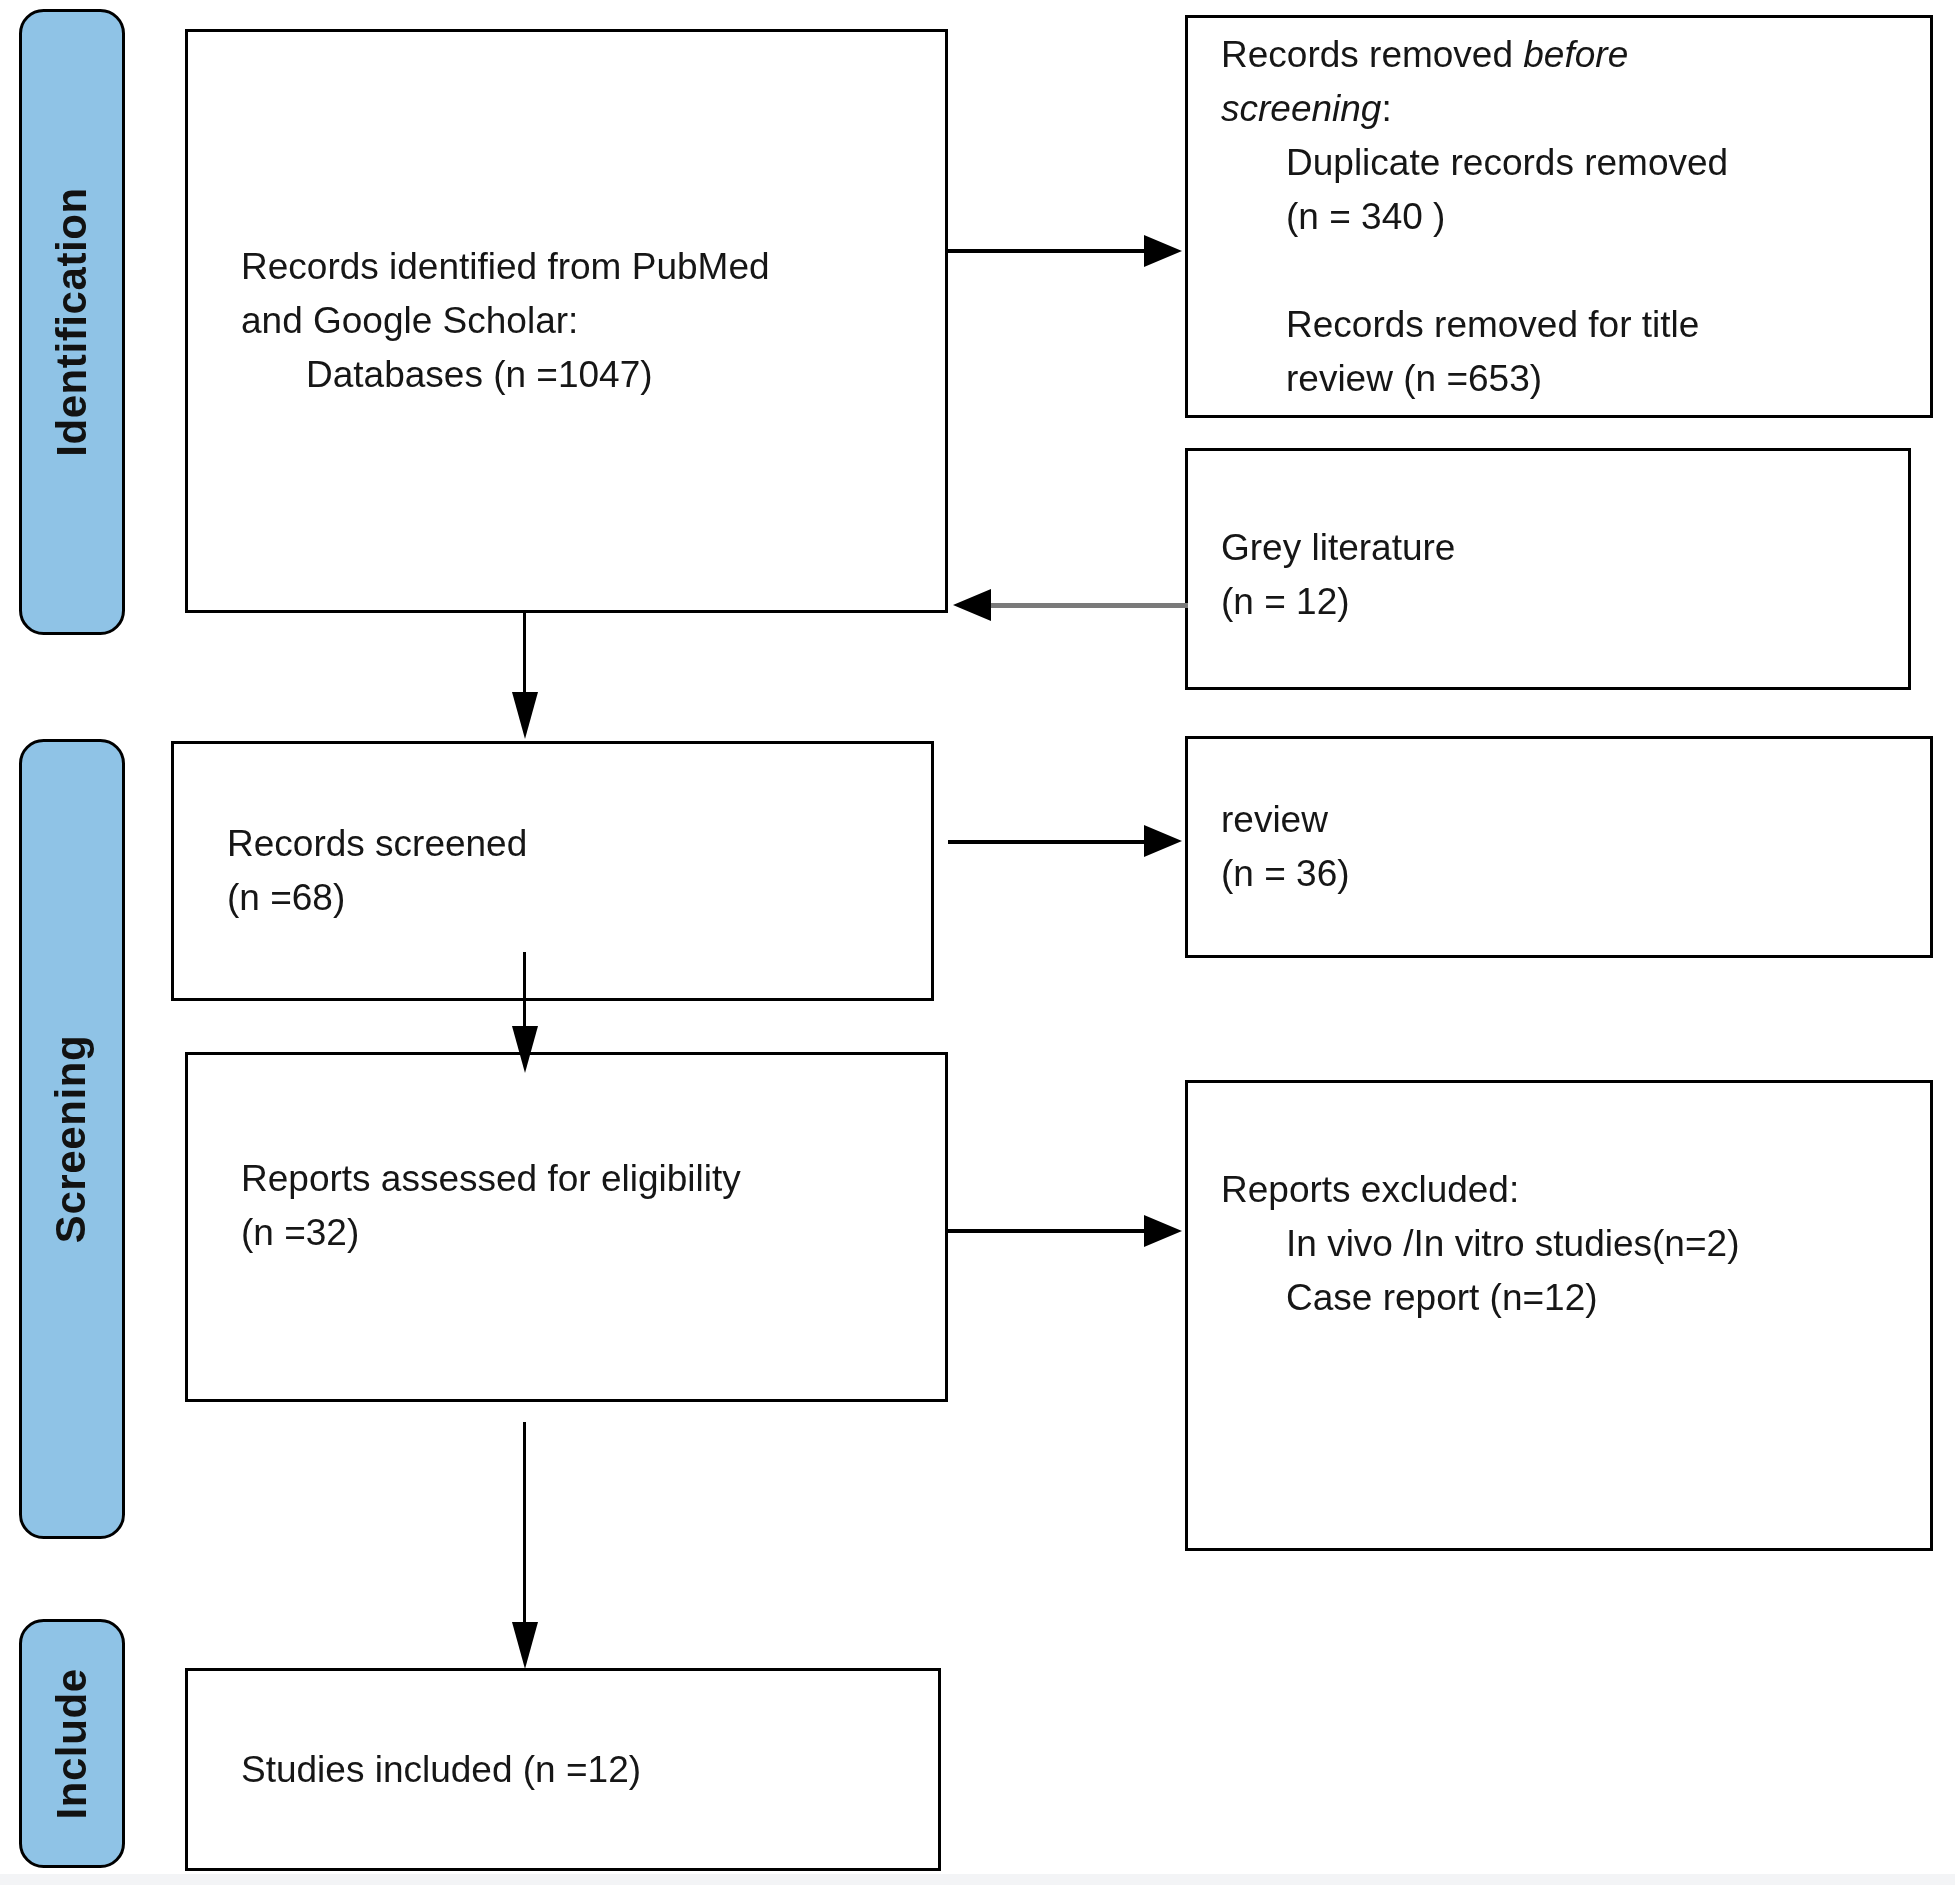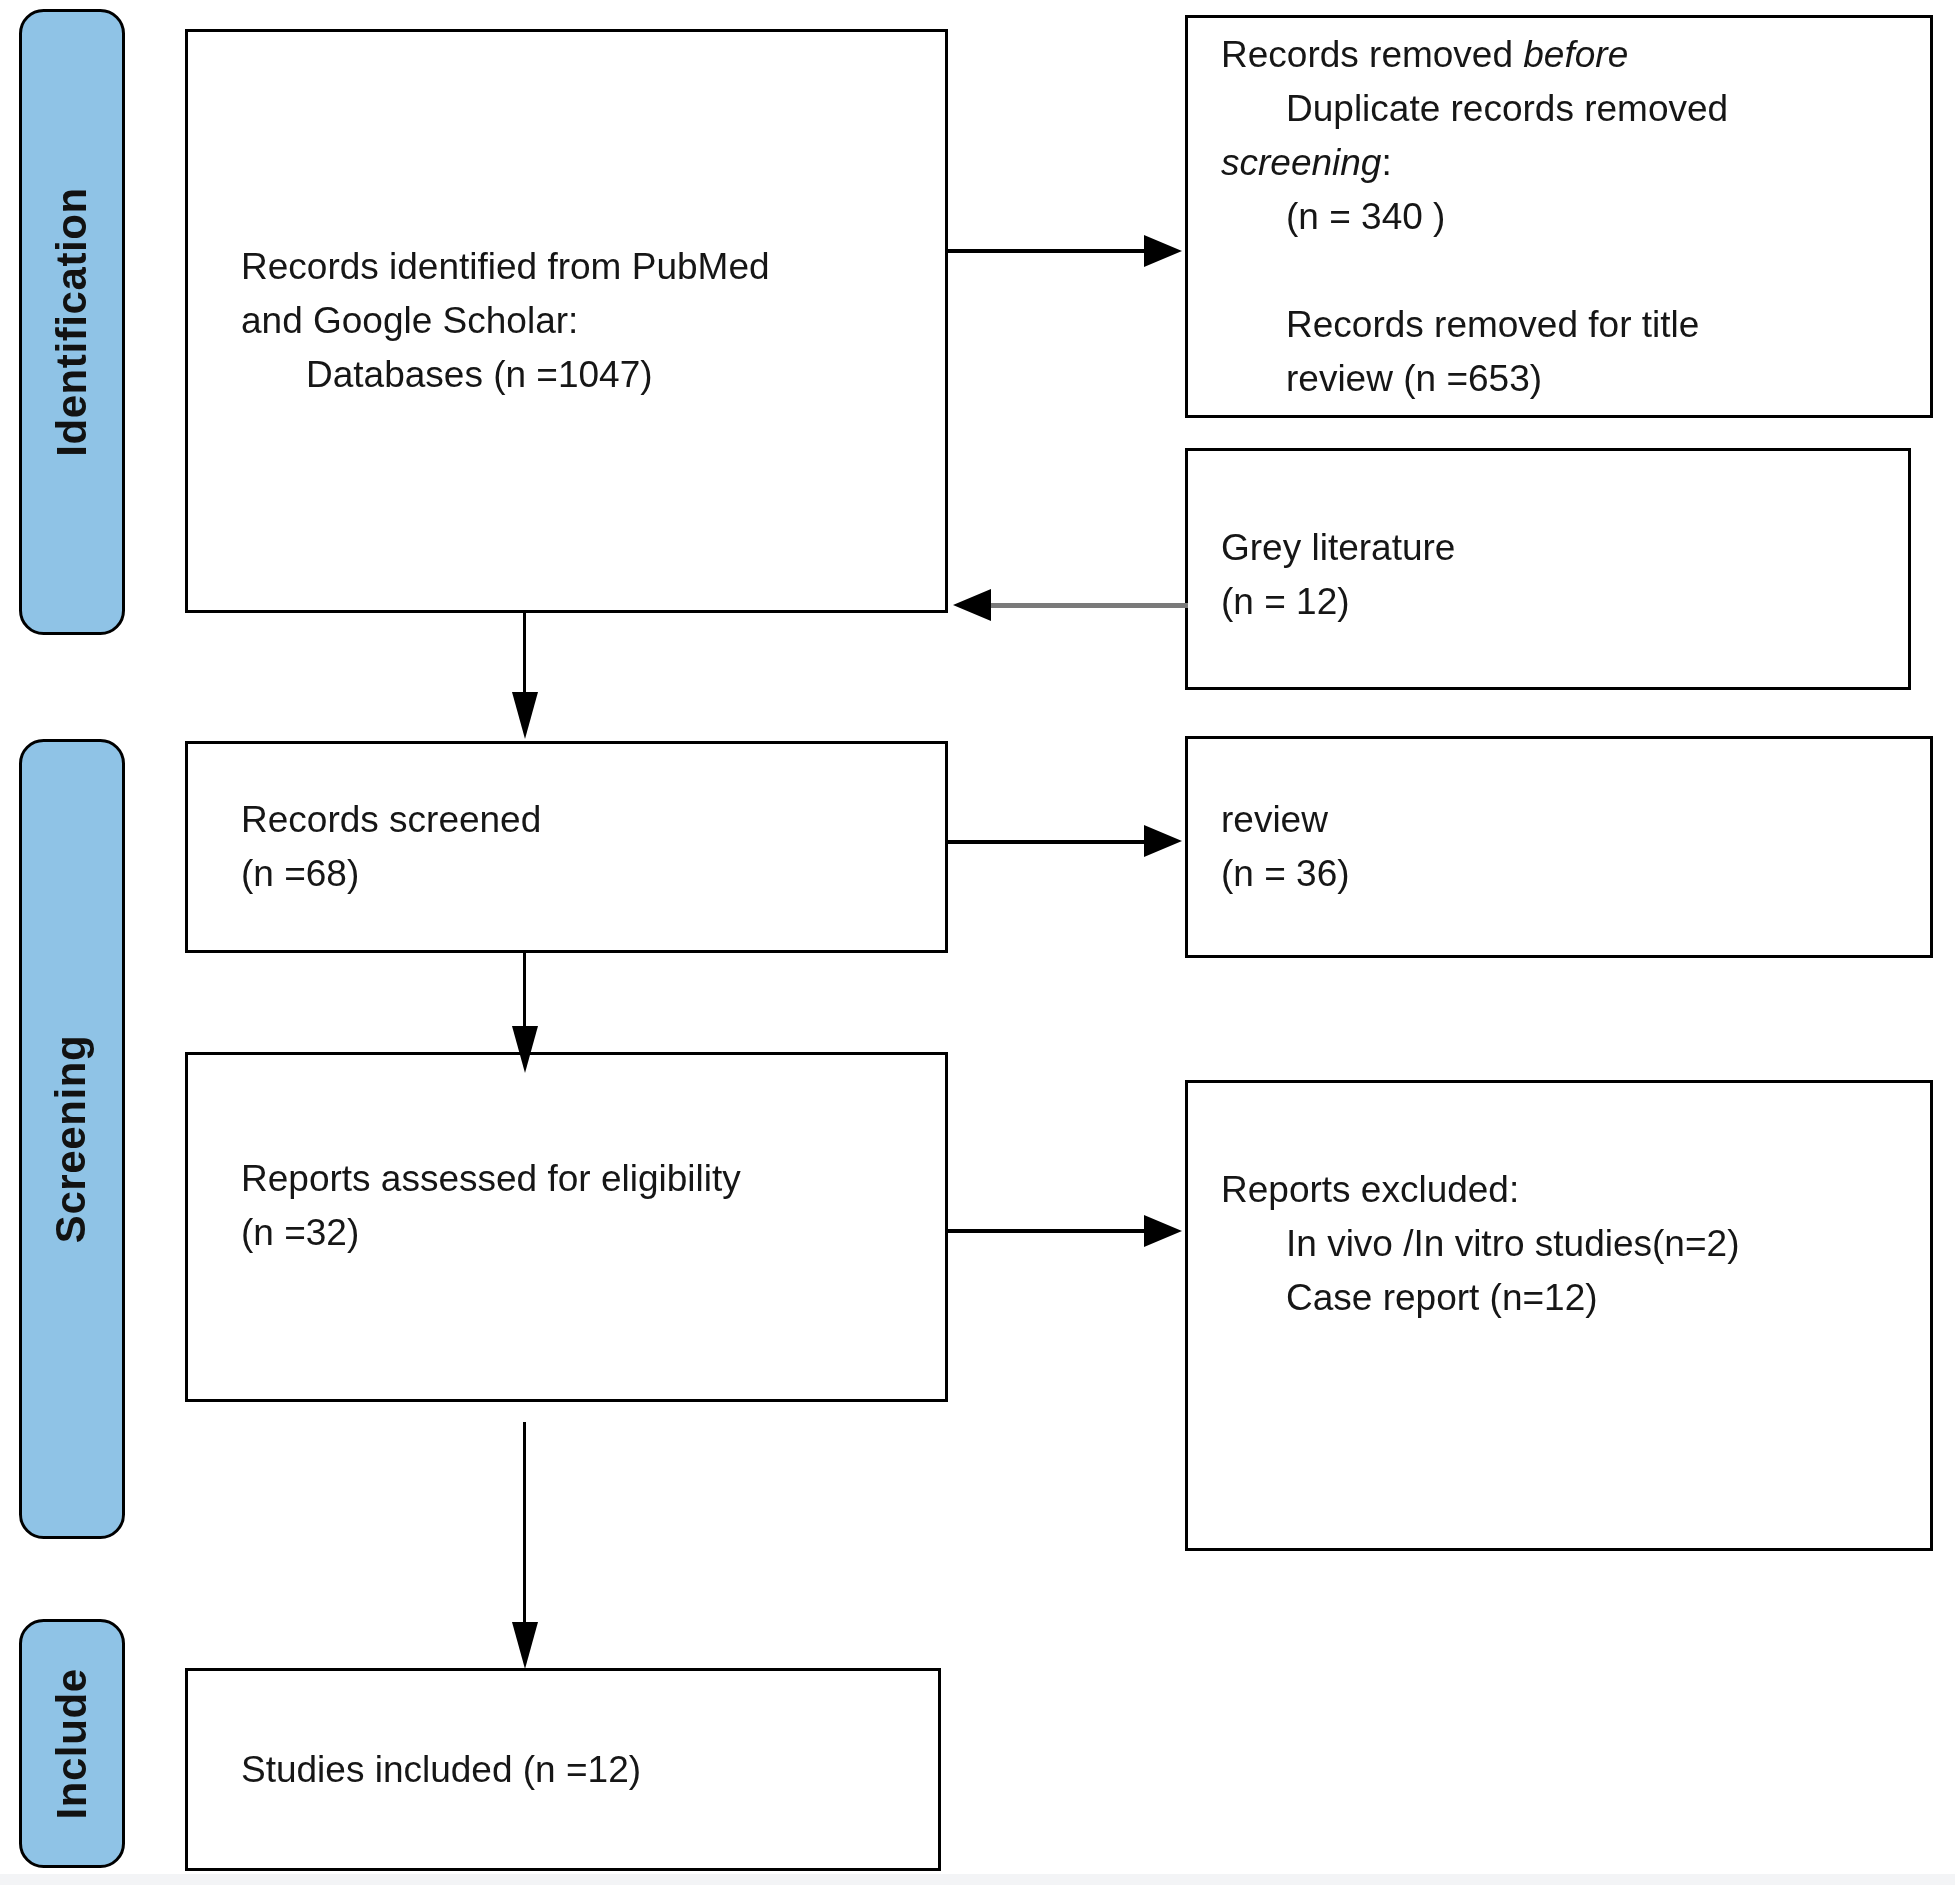--- a/index.html
+++ b/index.html
@@ -82,38 +82,38 @@
 <div class="stage" style="top:1619px;height:249px;">
   <span>Include</span>
 </div>
 
 <div class="fbox vcenter pad-l" style="left:185px;top:29px;width:763px;height:584px;">
   <div class="line">Records identified from PubMed</div>
   <div class="line">and Google Scholar:</div>
   <div class="line indent">Databases (n =1047)</div>
 </div>
 
-<div class="fbox vcenter pad-l" style="left:185px;top:741px;width:763px;height:212px;">
+<div class="fbox vcenter pad-l" style="left:171px;top:741px;width:763px;height:260px;">
   <div class="line">Records screened</div>
   <div class="line">(n =68)</div>
 </div>
 
 <div class="fbox vcenter pad-l" style="left:185px;top:1052px;width:763px;height:350px;padding-bottom:43px;">
   <div class="line">Reports assessed for eligibility</div>
   <div class="line">(n =32)</div>
 </div>
 
 <div class="fbox vcenter pad-l" style="left:185px;top:1668px;width:756px;height:203px;">
   <div class="line">Studies included (n =12)</div>
 </div>
 
 <div class="fbox vcenter pad-r" style="left:1185px;top:15.4px;width:748px;height:403px;">
   <div class="line"><span>Records removed </span><span class="it">before</span></div>
+  <div class="line"><span class="it">screening</span><span>:</span></div>
   <div class="line indent">Duplicate records removed</div>
-  <div class="line"><span class="it">screening</span><span>:</span></div>
   <div class="line indent">(n = 340 )</div>
   <div class="line indent"></div>
   <div class="line indent">Records removed for title</div>
   <div class="line indent">review (n =653)</div>
 </div>
 
 <div class="fbox pad-r" style="left:1185px;top:448px;width:726px;height:242px;padding-top:70px;">
   <div class="line">Grey literature</div>
   <div class="line">(n = 12)</div>
 </div>

